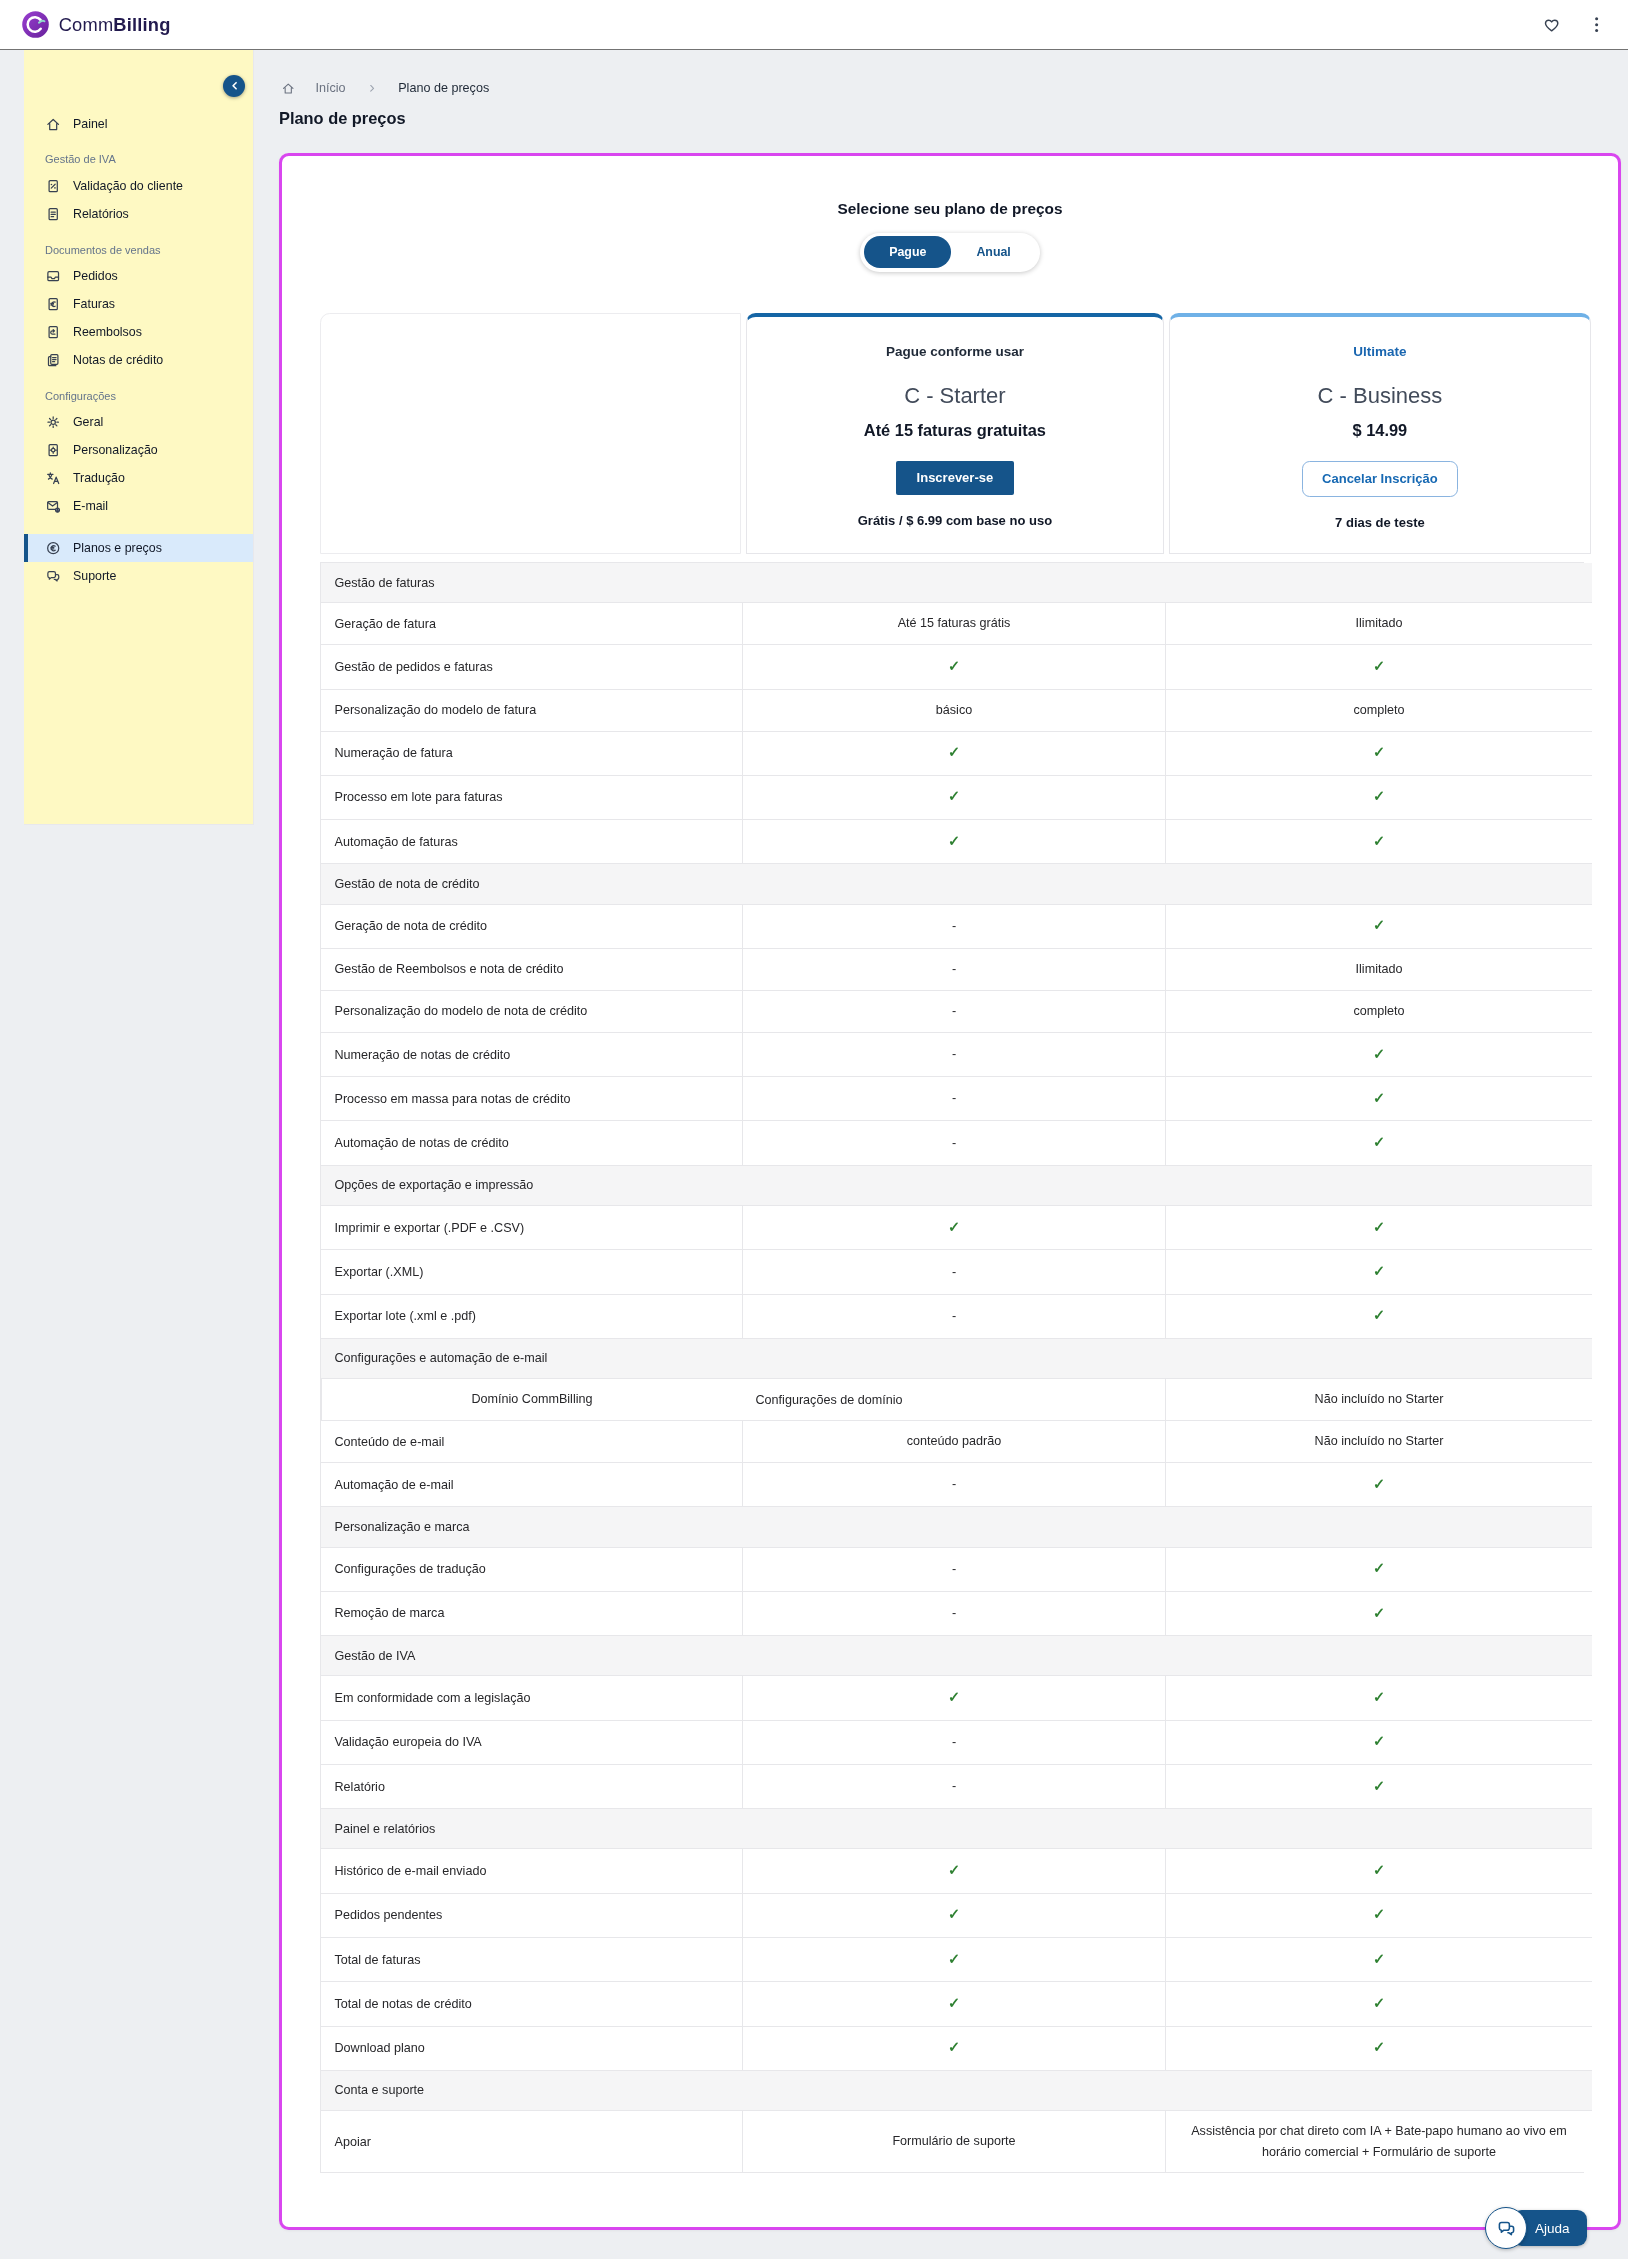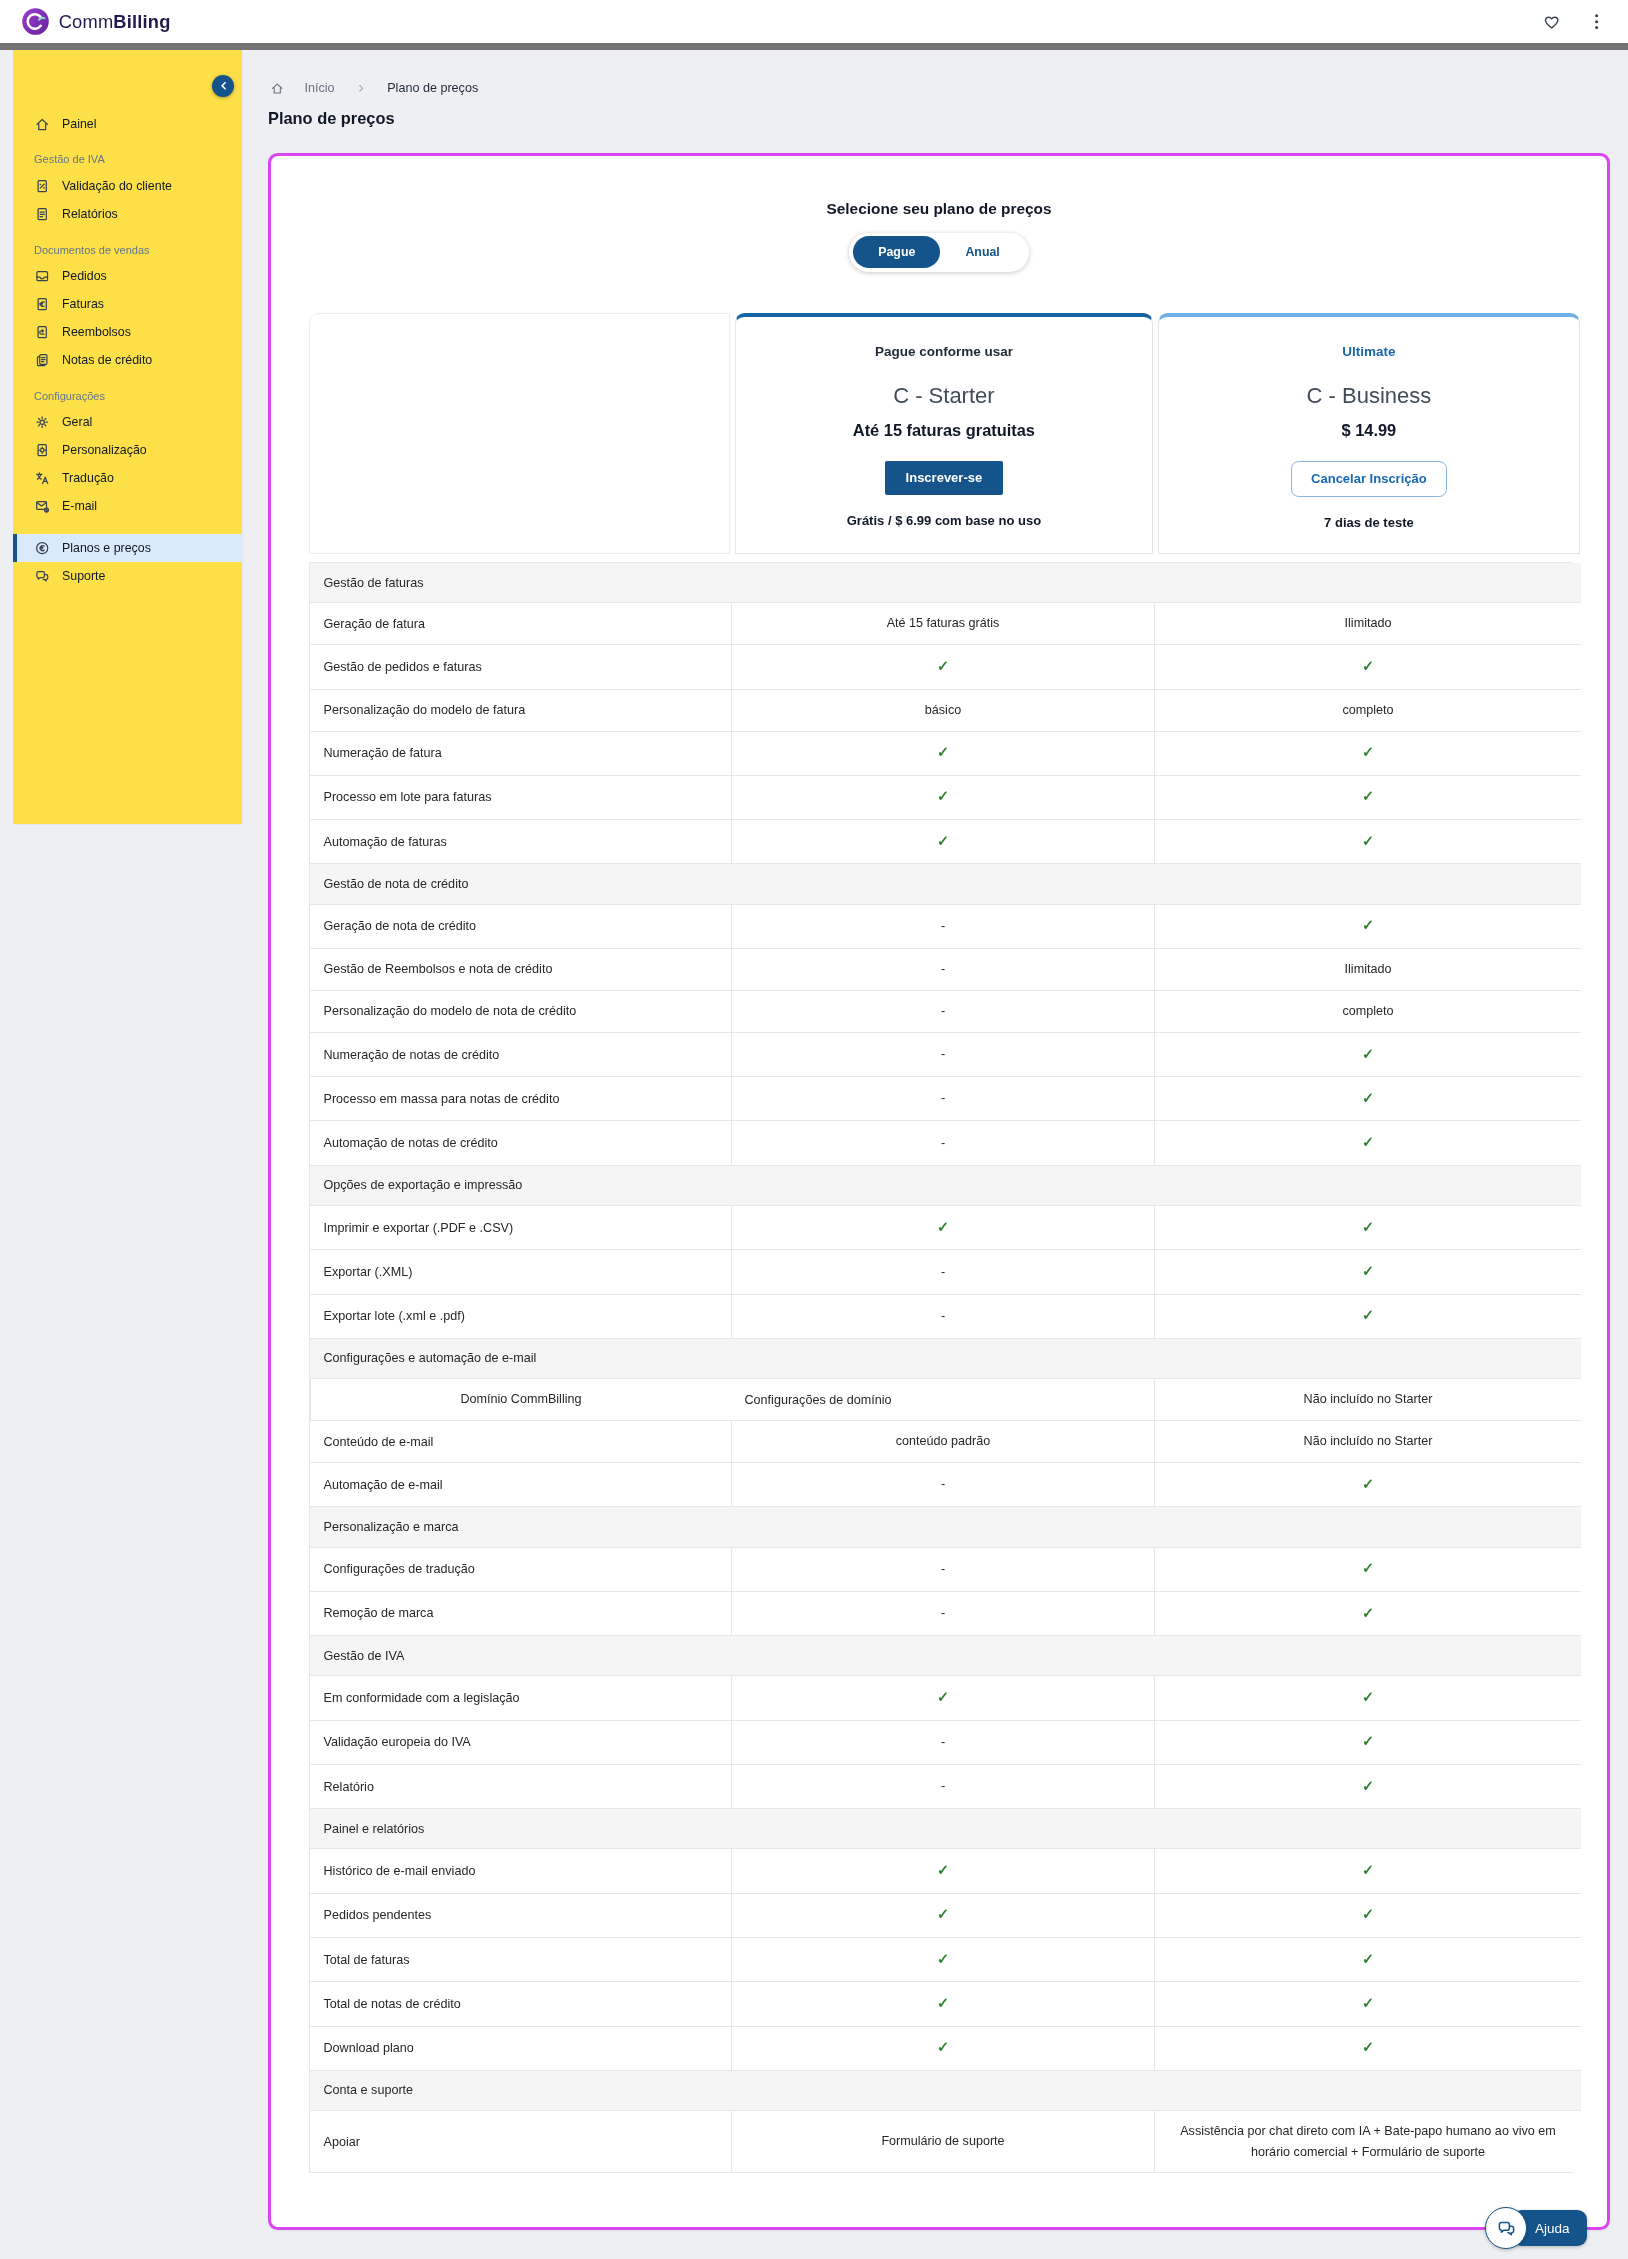--- a/index.html
+++ b/index.html
@@ -3,34 +3,34 @@
 <meta charset="utf-8">
 <style>
   * { margin:0; padding:0; box-sizing:border-box; }
   html,body { width:1629px; }
   body {
     height:2259px; position:relative; background:#edeff2;
     font-family:"Liberation Sans", sans-serif; color:#1f2937; overflow:hidden;
   }
   
   .topbar {
-    height:50px; background:#fff; border-bottom:7px solid #737373;
+    height:50px; background:#fff; border-bottom:1px solid #737373;
     display:flex; align-items:center; padding:0 23px 0 21px; position:relative; z-index:6;
   }
   .logo { display:flex; align-items:center; gap:8.7px; cursor:pointer; }
   .logo-mark { width:29px; height:29px; display:block; }
   .brand { font-size:18.3px; color:#221a4e; letter-spacing:0.2px; }
   .brand b { font-weight:700; }
   .topbar-right { margin-left:auto; display:flex; align-items:center; gap:25px; color:#374151; }
   .tb-icon { width:19.3px; height:19.3px; display:flex; cursor:pointer; }
   .tb-icon svg { width:19.3px; height:19.3px; }
   
   .layout { display:flex; align-items:flex-start; }
   .sidebar {
-    width:230px; margin-left:13px; background:#fde047; min-height:775px;
+    width:230px; margin-left:24px; background:#fef9c3; min-height:775px;
     border-right:1px solid #e8e8ec; border-bottom:1px solid #e8e8ec;
     padding:60px 0 39px; position:relative; flex:none;
   }
   .collapse-btn {
     position:absolute; top:25px; right:7.7px; width:22px; height:22px; border-radius:50%;
     background:#15548a; color:#fff; border:none; display:flex; align-items:center;
     justify-content:center; cursor:pointer; box-shadow:0 1px 3.9px rgba(0,0,0,.35);
   }
   .collapse-btn svg { width:13.5px; height:13.5px; }
   .group-label { font-size:11px; color:#64748b; padding:15.4px 21px 6.8px; }

